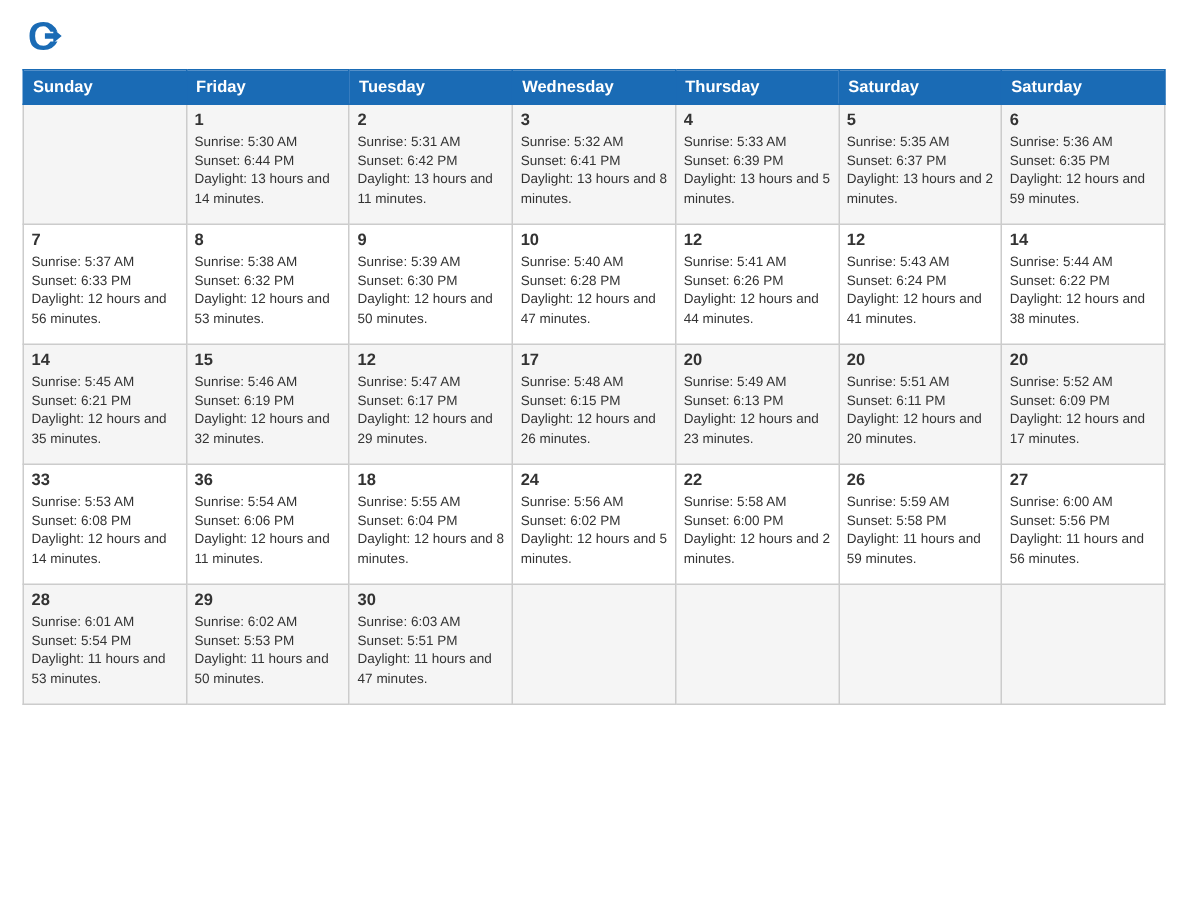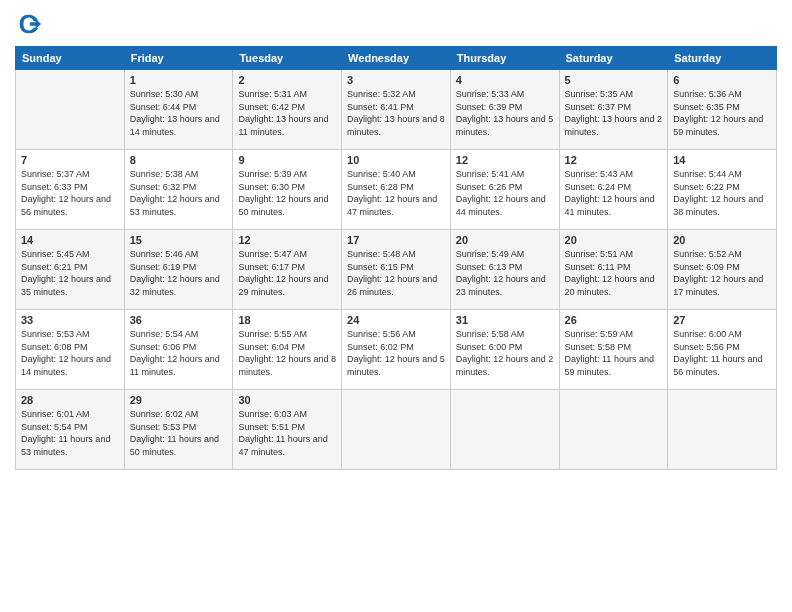--- a/index.html
+++ b/index.html
@@ -262,21 +262,21 @@
           Sunrise: 5:55 AM<br>Sunset: 6:04 PM<br>Daylight: 12 hours and 8 minutes.
         </div>
           </td>
           <td>
             <span class="day-number">24</span>
         <div class="day-info">
           Sunrise: 5:56 AM<br>Sunset: 6:02 PM<br>Daylight: 12 hours and 5 minutes.
         </div>
           </td>
           <td>
-            <span class="day-number">31</span>
+            <span class="day-number">22</span>
         <div class="day-info">
           Sunrise: 5:58 AM<br>Sunset: 6:00 PM<br>Daylight: 12 hours and 2 minutes.
         </div>
           </td>
           <td>
             <span class="day-number">26</span>
         <div class="day-info">
           Sunrise: 5:59 AM<br>Sunset: 5:58 PM<br>Daylight: 11 hours and 59 minutes.
         </div>
           </td>

